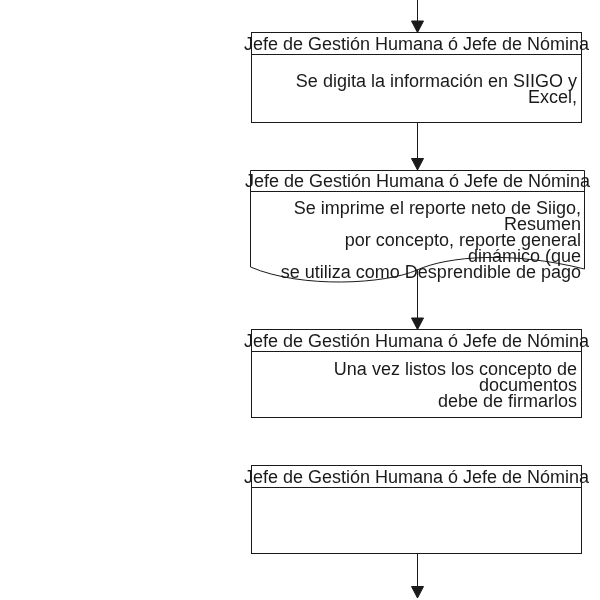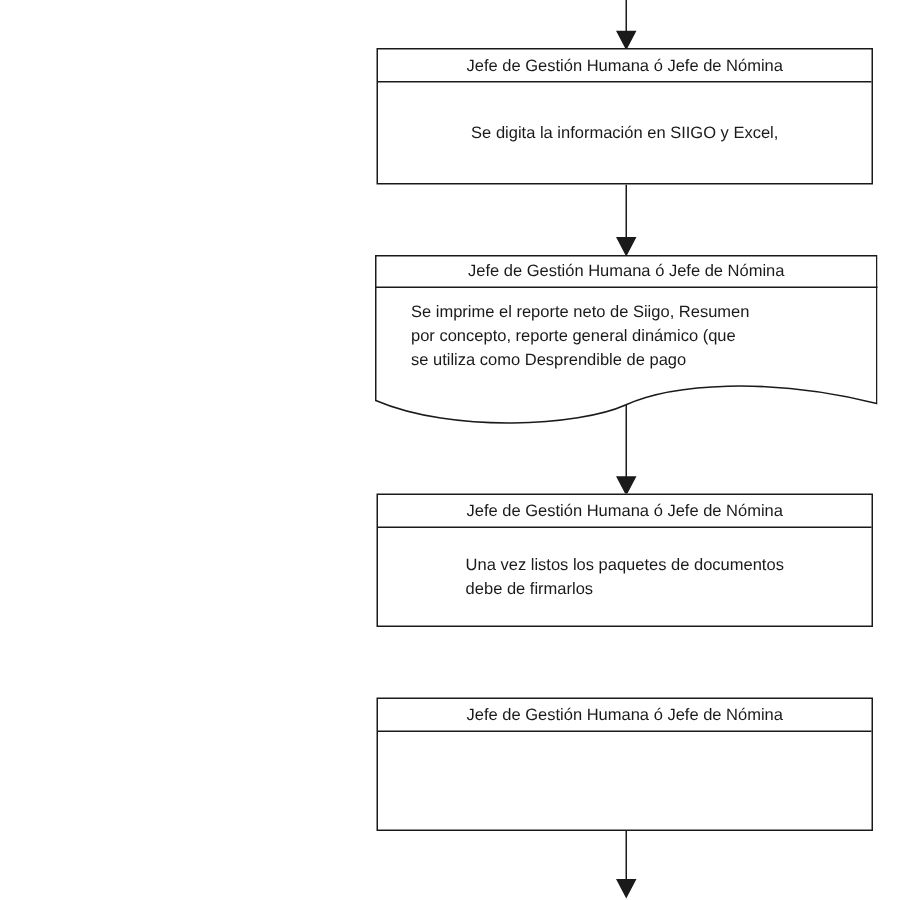--- a/index.html
+++ b/index.html
@@ -20,40 +20,40 @@
     position: absolute;
     left: 0;
     top: 0;
     pointer-events: none;
   }
   .node {
     position: absolute;
     box-sizing: border-box;
     background: #ffffff;
     border: 1px solid #1a1a1a;
-    font-size: 11px;
+    font-size: 18px;
     line-height: 16px;
   }
   .node-header {
     box-sizing: border-box;
     height: 22px;
     border-bottom: 1px solid #1a1a1a;
     display: flex;
     align-items: center;
     justify-content: center;
     text-align: center;
     white-space: nowrap;
   }
   .node-body {
     box-sizing: border-box;
     height: calc(100% - 22px);
     display: flex;
     align-items: center;
     justify-content: center;
-    text-align: left;
+    text-align: right;
     white-space: pre-line;
     padding: 0 4px;
   }
   .node.document-node {
     border: none;
     background: transparent;
   }
   .document-node .doc-outline-svg {
     position: absolute;
     left: 0;
@@ -109,21 +109,21 @@
       <path d="M0.5,0.5 L334.5,0.5 L334.5,99 C262,81 198,86 167,100 C136,114 52,119 0.5,97 Z" fill="#ffffff" stroke="#1a1a1a" stroke-width="1"></path>
     </svg>
     <div class="node-header">Jefe de Gestión Humana ó Jefe de Nómina</div>
     <div class="node-body">Se imprime el reporte neto de Siigo, Resumen
 por concepto, reporte general dinámico (que
 se utiliza como Desprendible de pago</div>
   </div>
 
   <div class="node" style="left:251px; top:329px; width:331px; height:89px;">
     <div class="node-header">Jefe de Gestión Humana ó Jefe de Nómina</div>
-    <div class="node-body">Una vez listos los paquetes de documentos
+    <div class="node-body">Una vez listos los concepto de documentos
 debe de firmarlos</div>
   </div>
 
   <div class="node" style="left:251px; top:465px; width:331px; height:89px;">
     <div class="node-header">Jefe de Gestión Humana ó Jefe de Nómina</div>
   </div>
 
 </div>
 
 </body></html>

